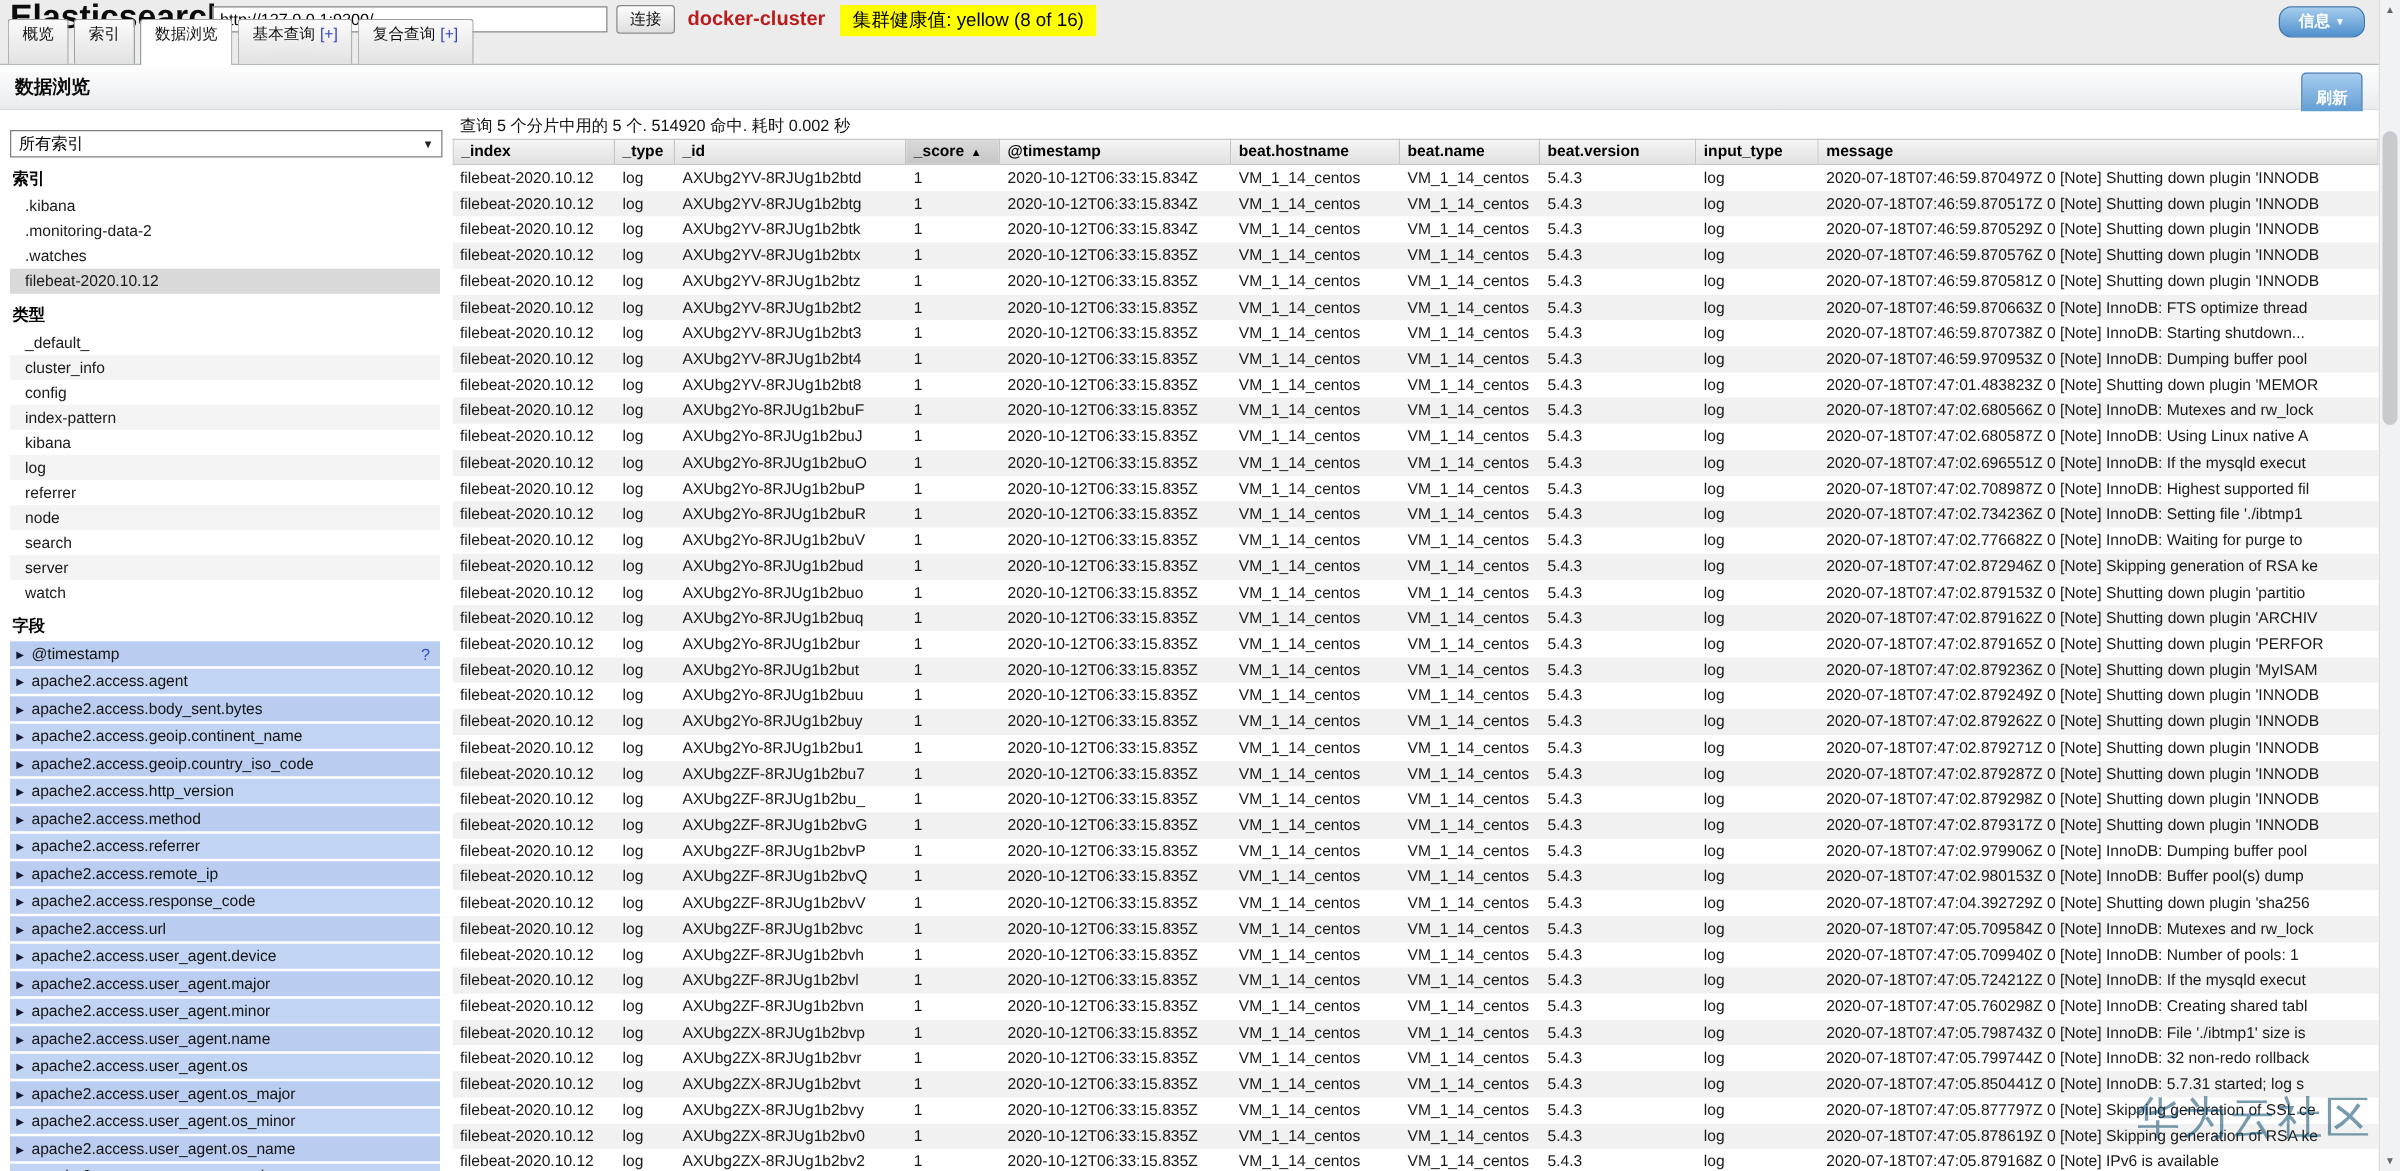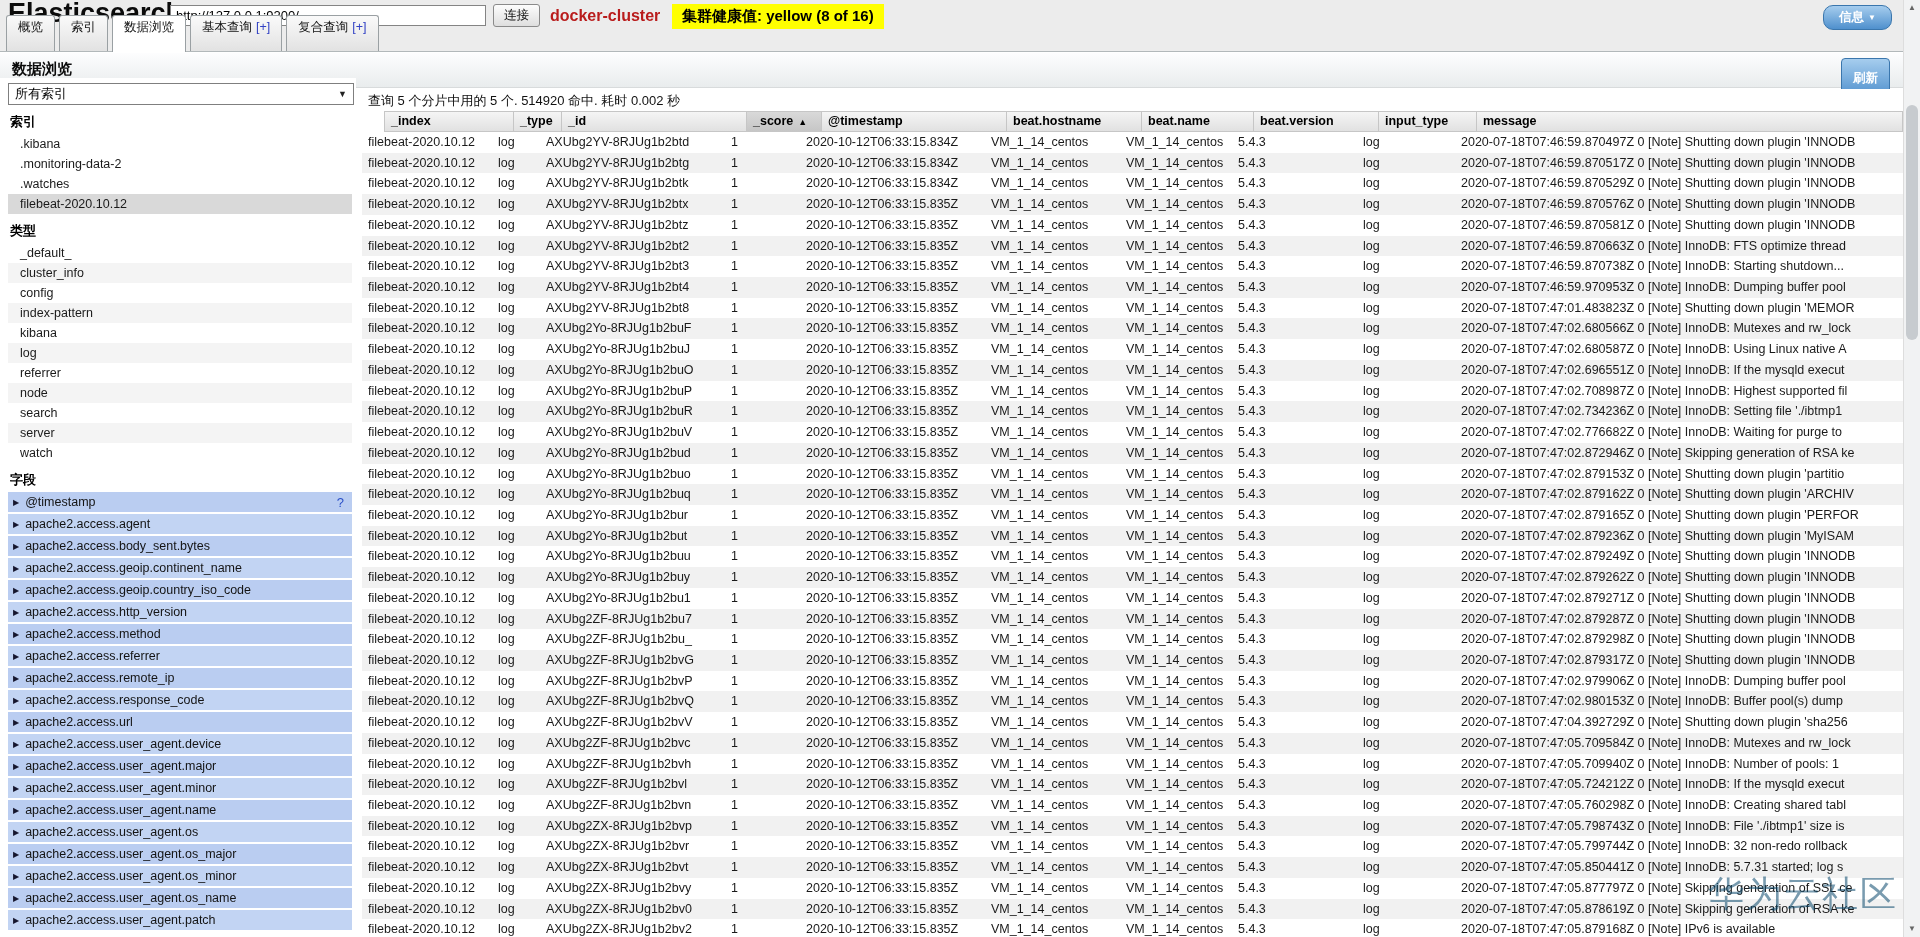--- a/index.html
+++ b/index.html
@@ -11,40 +11,40 @@
     background:#ececec; border-bottom:1px solid #b2b8ba; z-index:4; }
   .app-title { position:absolute; left:8px; top:-2px; font-size:27px; font-weight:bold; color:#0b0b0b; }
   .url-input { position:absolute; left:170px; top:5px; width:316px; height:21px;
     border:1px solid #848484; background:#fff; font-size:13px; padding:0 5px; color:#000;
     font-family:"Liberation Sans","DejaVu Sans",sans-serif; }
   .connect-btn { position:absolute; left:493px; top:4px; height:23px; padding:0 10px;
     background:linear-gradient(180deg,#fdfdfd,#dedede); border:1px solid #8a8a8a;
     border-radius:3px; font-size:12.5px; color:#111; cursor:pointer; }
   .cluster-name { position:absolute; left:550px; top:7px; font-size:16px; font-weight:bold; color:#b91c1c; }
   .health-badge { position:absolute; left:672px; top:4px; background:#ffff00; color:#000;
-    font-size:15px; font-weight:bold; padding:3px 10px; }
+    font-size:15px; font-weight:normal; padding:3px 10px; }
   .blue-btn { background:linear-gradient(180deg,#a6cdee,#4f90cd); border:1px solid #3a76ad;
     color:#fff; font-weight:bold; font-size:12.5px; cursor:pointer; }
   .info-btn { position:absolute; right:28px; top:5px; height:25px; padding:0 15px; border-radius:10px; }
   .info-arrow { font-size:8px; margin-left:4px; vertical-align:1px; }
 
   .tabs { position:absolute; left:6px; bottom:0; display:flex; gap:4px; }
   .tab { background:linear-gradient(180deg,#fafafa,#e2e2e2); border:1px solid #9aa0a3; border-bottom:none;
     border-radius:3px 3px 0 0; padding:3px 11px 15px 11px; font-size:12.5px; color:#111; cursor:pointer; }
   .tab.active { background:#fff; margin-bottom:-1px; padding-bottom:5px; position:relative; z-index:5; }
   .plus { color:#3141c4; margin-left:4px; }
 
   
   #band { position:absolute; left:0; top:53px; width:100%; height:35px;
     background:linear-gradient(180deg,#fdfdfe,#e9eced); border-bottom:1px solid #d8dbdc; }
   .section-title { position:absolute; left:12px; top:7px; font-size:15px; font-weight:bold; color:#0b0b0b; }
   .refresh-btn { position:absolute; right:30px; top:5px; height:40px; padding:0 11px; border-radius:4px; }
 
   
-  #sidebar { position:absolute; left:0; top:78px; width:356px; bottom:0; overflow:hidden; background:#fff; }
+  #sidebar { position:absolute; left:0; top:99px; width:356px; bottom:0; overflow:hidden; background:#fff; }
   .index-select { margin:5px 2px 0 8px; width:346px; height:22px; border:1px solid #7f7f7f;
     background:#fff; font-size:13px; line-height:20px; padding:0 6px; display:flex;
     justify-content:space-between; align-items:center; cursor:pointer; }
   .caret { font-size:9px; color:#222; }
   .side-label { font-weight:bold; font-size:13px; margin:8px 0 3px 10px; color:#000; }
   .side-item { height:20px; line-height:20px; font-size:12.5px; color:#1a1a1a;
     padding-left:12px; margin:0 4px 0 8px; cursor:pointer; white-space:nowrap; overflow:hidden; }
   .types .side-item:nth-child(even) { background:#f4f4f4; }
   .side-item.selected { background:#d9d9d9; }
   .field-item { height:20px; margin:0 4px 2px 8px; background:#bacdf1; display:flex; align-items:center;
@@ -54,21 +54,21 @@
   .fhelp { margin-left:auto; padding-right:8px; color:#2b50c8; font-size:13px; }
 
   
   #main { position:absolute; left:362px; top:89px; right:17px; bottom:0; overflow:hidden; background:#fff; }
   .summary { margin:3px 0 0 6px; height:17px; font-size:13px; color:#111; }
   .thead { display:flex; margin-top:2px; height:21px; }
   .th { font-weight:bold; font-size:12.5px; line-height:19px; padding-left:6px;
     background:linear-gradient(180deg,#f5f5f5,#e1e1e1);
     border-top:1px solid #c6c6c6; border-bottom:1px solid #c6c6c6; border-right:1px solid #c6c6c6;
     white-space:nowrap; overflow:hidden; flex-shrink:0; cursor:pointer; }
-  .th:first-child { border-left:1px solid #c6c6c6;margin-left:22px; }
+  .th:first-child { border-left:1px solid #c6c6c6; }
   .th.sorted { background:linear-gradient(180deg,#d9d9d9,#c6c6c6); }
   .sort-arrow { font-size:9px; margin-left:5px; }
   .tbody .tr { display:flex; height:20.72px; line-height:20.72px; cursor:pointer; }
   .tbody .tr:nth-child(even) { background:#f1f1f1; }
   .td { font-size:12.5px; color:#1a1a1a; padding-left:6px; white-space:nowrap; overflow:hidden; flex-shrink:0; }
   .c-index{width:130px} .c-type{width:48px} .c-id{width:185px} .c-score{width:75px}
   .c-ts{width:185px} .c-host{width:135px} .c-bname{width:112px} .c-ver{width:125px}
   .c-input{width:98px} .c-msg{flex:1; min-width:0;}
 
   

